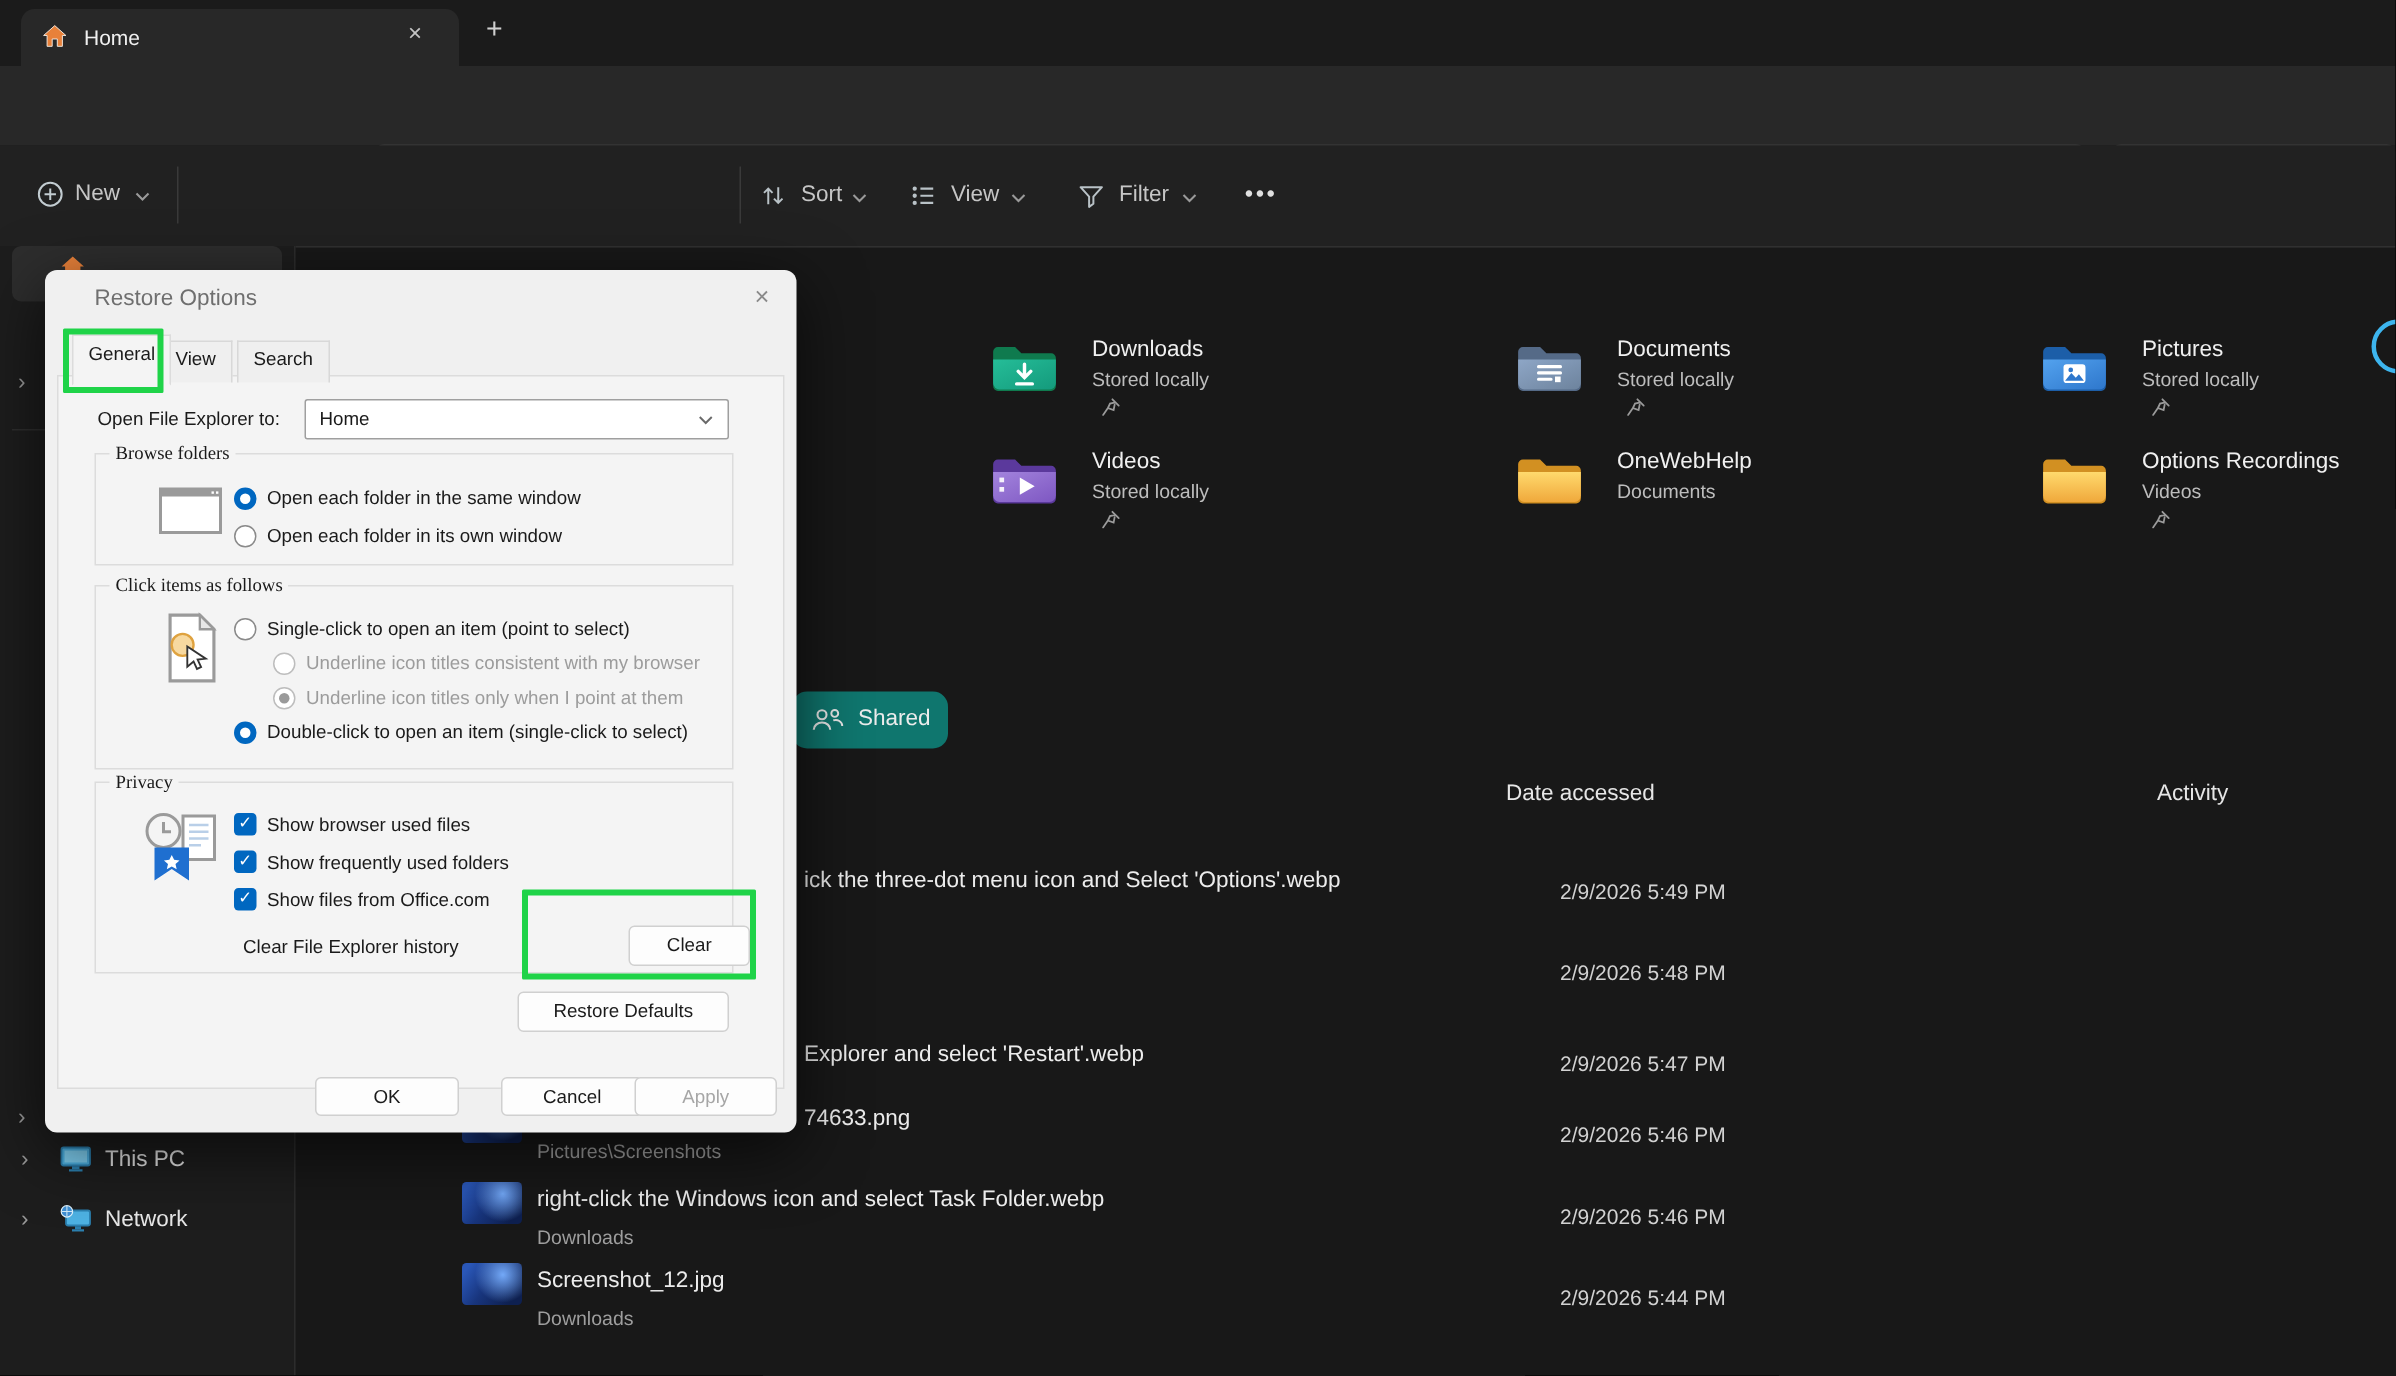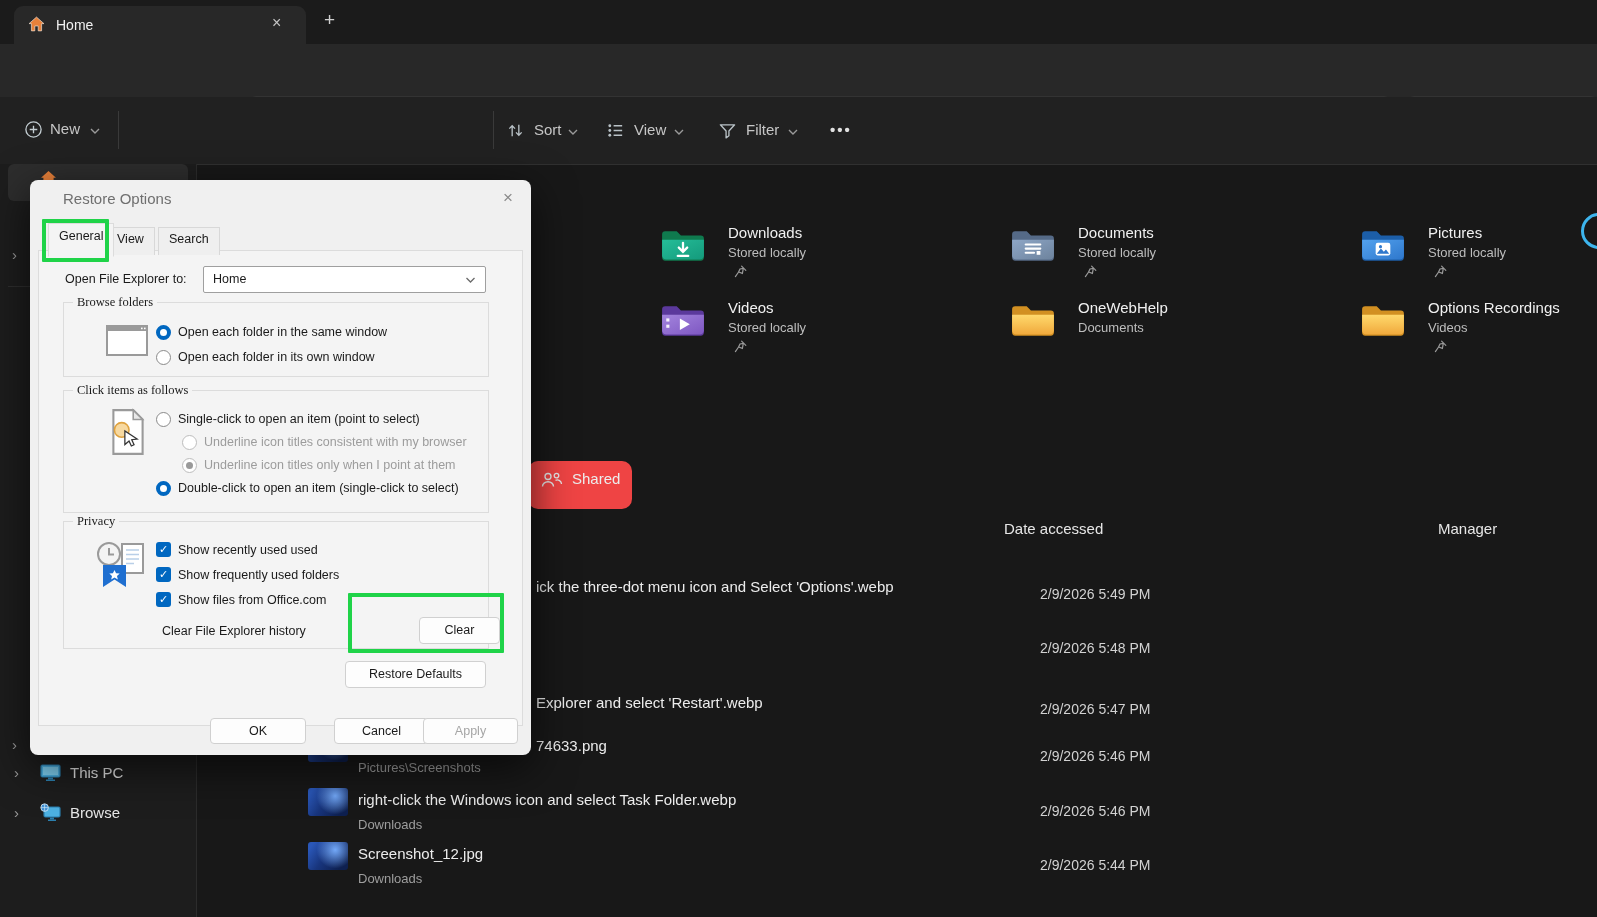--- a/index.html
+++ b/index.html
@@ -25,21 +25,21 @@
   .copilot-arc{left:1581px;top:116px;width:30px;height:30px;border-radius:50%;border:3px solid #3db5ee;}
   
   .sidebar{left:0;top:164px;width:196px;height:753px;background:#1d1d1d;border-right:1px solid #2c2c2c;}
   .side-sel{left:8px;top:0px;width:180px;height:37px;background:#2d2d2d;border-radius:6px;}
   .side-chev{color:#9a9a9a;font-size:15px;}
   .side-label{font-size:15px;color:#e6e6e6;}
   .side-div{left:8px;top:122px;width:180px;height:1px;background:#2e2e2e;}
   
   .tile-name{font-size:15px;color:#f0f0f0;}
   .tile-sub{font-size:13px;color:#bdbdbd;}
-  .shared-pill{left:528px;top:461px;width:104px;height:48px;background:#ef4444;border-radius:10px;}
+  .shared-pill{left:528px;top:461px;width:104px;height:38px;background:#0f766e;border-radius:10px;}
   .col-hdr{font-size:15px;color:#e6e6e6;}
   .fname{font-size:15px;color:#ececec;white-space:nowrap;}
   .fsub{font-size:13px;color:#9e9e9e;}
   .fdate{font-size:14px;color:#d2d2d2;}
   .thumb{width:40px;height:28px;border-radius:3px;
      background:radial-gradient(circle at 68% 28%, rgba(120,175,255,.95), rgba(40,80,170,0) 55%),
                 linear-gradient(125deg,#2a57b8 10%,#18357d 45%,#0e2050 85%);}
   
   .dialog{left:30px;top:180px;width:501px;height:575px;background:#f0f0f0;border-radius:8px;
           box-shadow:0 12px 44px rgba(0,0,0,.65);z-index:20;font-size:12.5px;color:#1a1a1a;}
@@ -242,21 +242,21 @@
       <span class="abs side-chev" style="left:14px;top:2px">›</span>
       <span class="abs" style="left:40px;top:1px">
         <svg width="21" height="19" viewBox="0 0 21 19">
             <rect x="4" y="4" width="16" height="10" rx="1.5" fill="#4db1e2" stroke="#2b7fae" stroke-width="1.2"></rect>
             <rect x="10" y="14.5" width="4" height="2" fill="#2b7fae"></rect>
             <rect x="8" y="16.5" width="8" height="1.5" fill="#2b7fae"></rect>
             <circle cx="4.6" cy="4.6" r="3.8" fill="#3f8fd4" stroke="#dff1fb" stroke-width=".8"></circle>
             <path d="M1 4.6 h7.2 M4.6 1 v7.2" stroke="#cfe9f8" stroke-width=".7"></path>
           </svg>
       </span>
-      <span class="abs side-label" style="left:70px;top:2px">Browse</span>
+      <span class="abs side-label" style="left:70px;top:2px">Network</span>
     </div>
   </div>
 
   <div class="abs" style="left:660px;top:222px;width:330px;height:66px">
     <span class="abs" style="left:0;top:4px">
       <svg width="46" height="40" viewBox="0 0 44 38">
           <path d="M2 8 a3 3 0 0 1 3-3 h11 l4 4 h19 a3 3 0 0 1 3 3 v18 a3 3 0 0 1-3 3 H5 a3 3 0 0 1-3-3 Z" fill="#0f7a4e"></path>
           <path d="M2 13 h40 v15 a4 4 0 0 1-4 4 H6 a4 4 0 0 1-4-4 Z" fill="url(#gDl)"></path>
           <path d="M22 16 v7 M18 20.5 l4 4 4-4 M17 28.5 h10" stroke="#fff" stroke-width="2.2" fill="none" stroke-linecap="round"></path>
         </svg>
@@ -349,21 +349,21 @@
           <circle cx="7" cy="5.5" r="3" fill="none" stroke="#e6e6e6" stroke-width="1.4"></circle>
           <path d="M1.5 15.5 a5.5 4.8 0 0 1 11 0" fill="none" stroke="#e6e6e6" stroke-width="1.4"></path>
           <circle cx="15.5" cy="4.6" r="2.3" fill="none" stroke="#e6e6e6" stroke-width="1.3"></circle>
           <path d="M14.5 9.3 a4.3 4 0 0 1 6 3.7" fill="none" stroke="#e6e6e6" stroke-width="1.3"></path>
         </svg>
     </span>
     <span class="abs" style="left:44px;top:9px;font-size:15px;color:#ececec">Shared</span>
   </div>
 
   <span class="abs col-hdr" style="left:1004px;top:520px">Date accessed</span>
-  <span class="abs col-hdr" style="left:1438px;top:520px">Manager</span>
+  <span class="abs col-hdr" style="left:1438px;top:520px">Activity</span>
 
   <div>
     <span class="abs fname" style="left:536px;top:578px">ick the three-dot menu icon and Select 'Options'.webp</span>
     <span class="abs fdate" style="left:1040px;top:586px">2/9/2026 5:49 PM</span>
   </div>
   <div>
     <span class="abs fdate" style="left:1040px;top:640px">2/9/2026 5:48 PM</span>
   </div>
   <div>
     <span class="abs fname" style="left:536px;top:694px">Explorer and select 'Restart'.webp</span>
@@ -448,21 +448,21 @@
         <svg width="54" height="50" viewBox="0 0 54 50">
             <circle cx="14" cy="14" r="11" fill="#f4f4f4" stroke="#9a9a9a" stroke-width="2"></circle>
             <path d="M14 8 v6.5 h5" stroke="#9a9a9a" stroke-width="2" fill="none"></path>
             <rect x="27" y="4" width="21" height="29" fill="#fff" stroke="#9a9a9a" stroke-width="2"></rect>
             <path d="M31 10 h13 M31 14.5 h13 M31 19 h13 M31 23.5 h8" stroke="#b9cfe8" stroke-width="1.6"></path>
             <path d="M8 25 h23 v22 l-11.5-7.6 L8 47 Z" fill="#1f6fd0"></path>
             <path d="M19.5 30 l1.6 3.2 3.6.4 -2.7 2.4 .8 3.5 -3.3-1.9 -3.3 1.9 .8-3.5 -2.7-2.4 3.6-.4 Z" fill="#fff"></path>
           </svg>
       </span>
       <span class="cb" style="left:92px;top:20px">✓</span>
-      <span class="opt" style="left:114px;top:21px">Show recently used used</span>
+      <span class="opt" style="left:114px;top:21px">Show browser used files</span>
       <span class="cb" style="left:92px;top:45px">✓</span>
       <span class="opt" style="left:114px;top:46px">Show frequently used folders</span>
       <span class="cb" style="left:92px;top:70px">✓</span>
       <span class="opt" style="left:114px;top:71px">Show files from Office.com</span>
       <span class="opt" style="left:98px;top:102px">Clear File Explorer history</span>
       <div class="wbtn" style="left:355px;top:95px;width:81px;height:27px;line-height:25px">Clear</div>
     </div>
     <div class="abs annotation" style="left: 318px; top: 413px; width: 148px; height: 52px; border-color: rgb(31, 211, 72);"></div>
 
     <div class="wbtn" style="left:315px;top:481px;width:141px;height:27px;line-height:25px">Restore Defaults</div>

